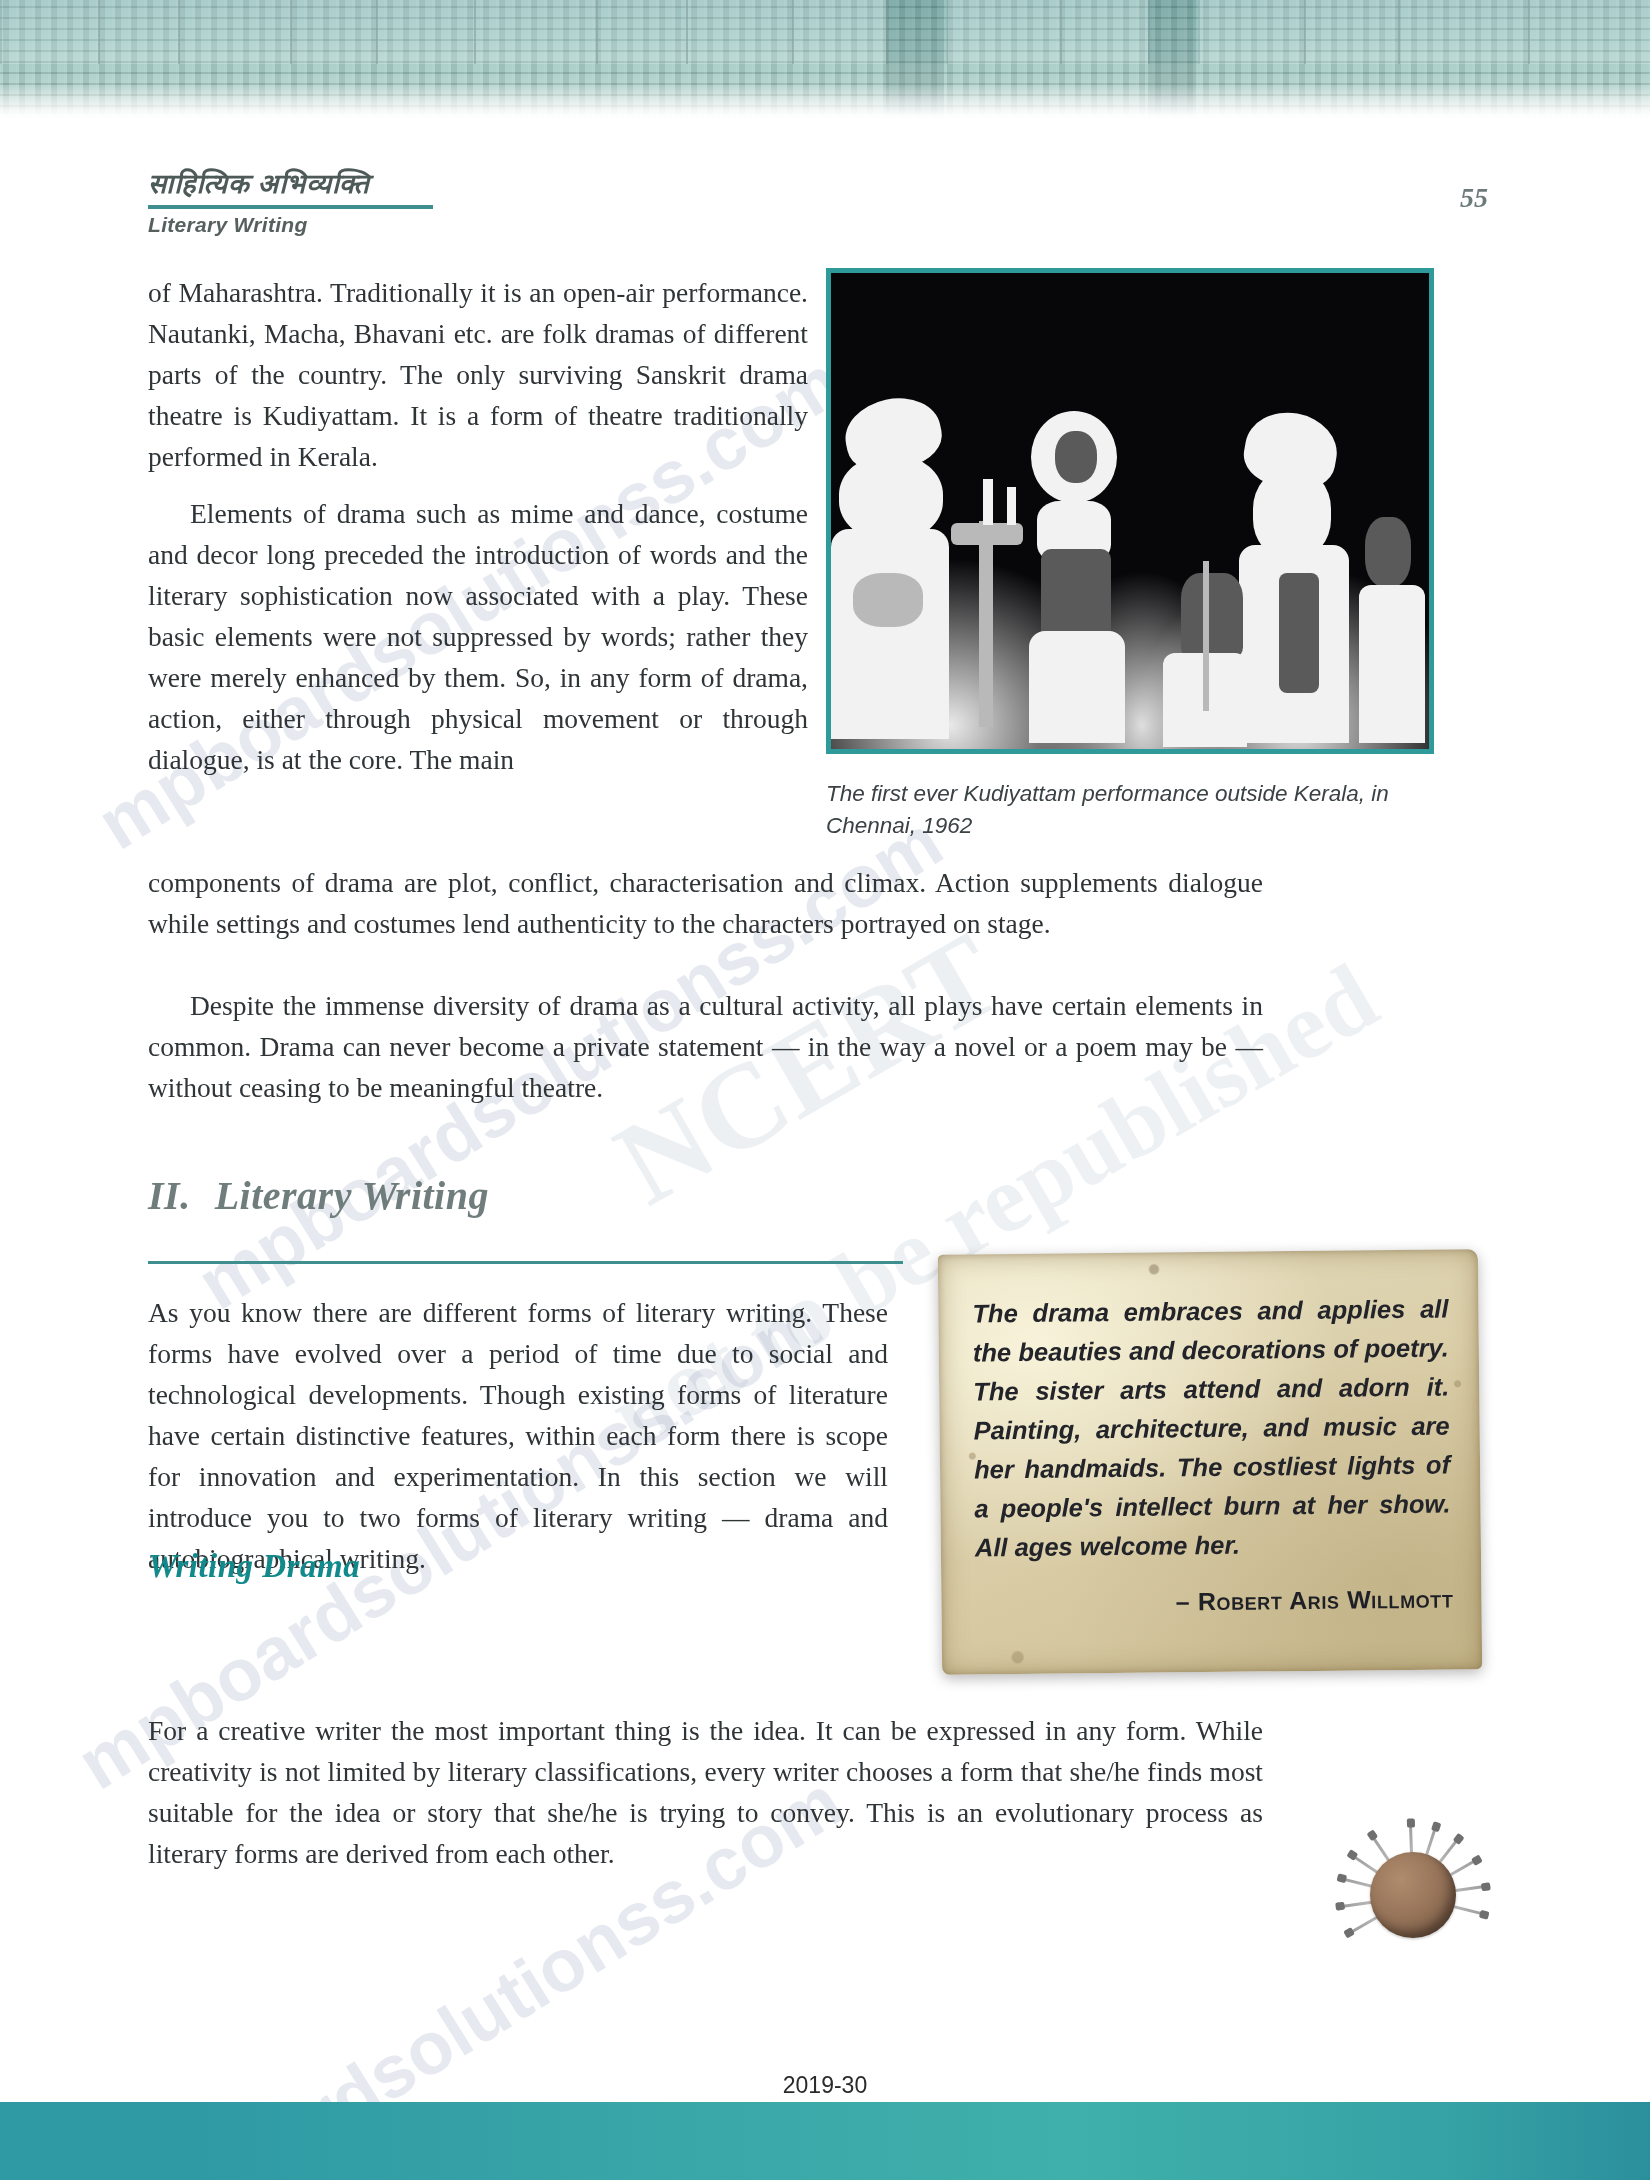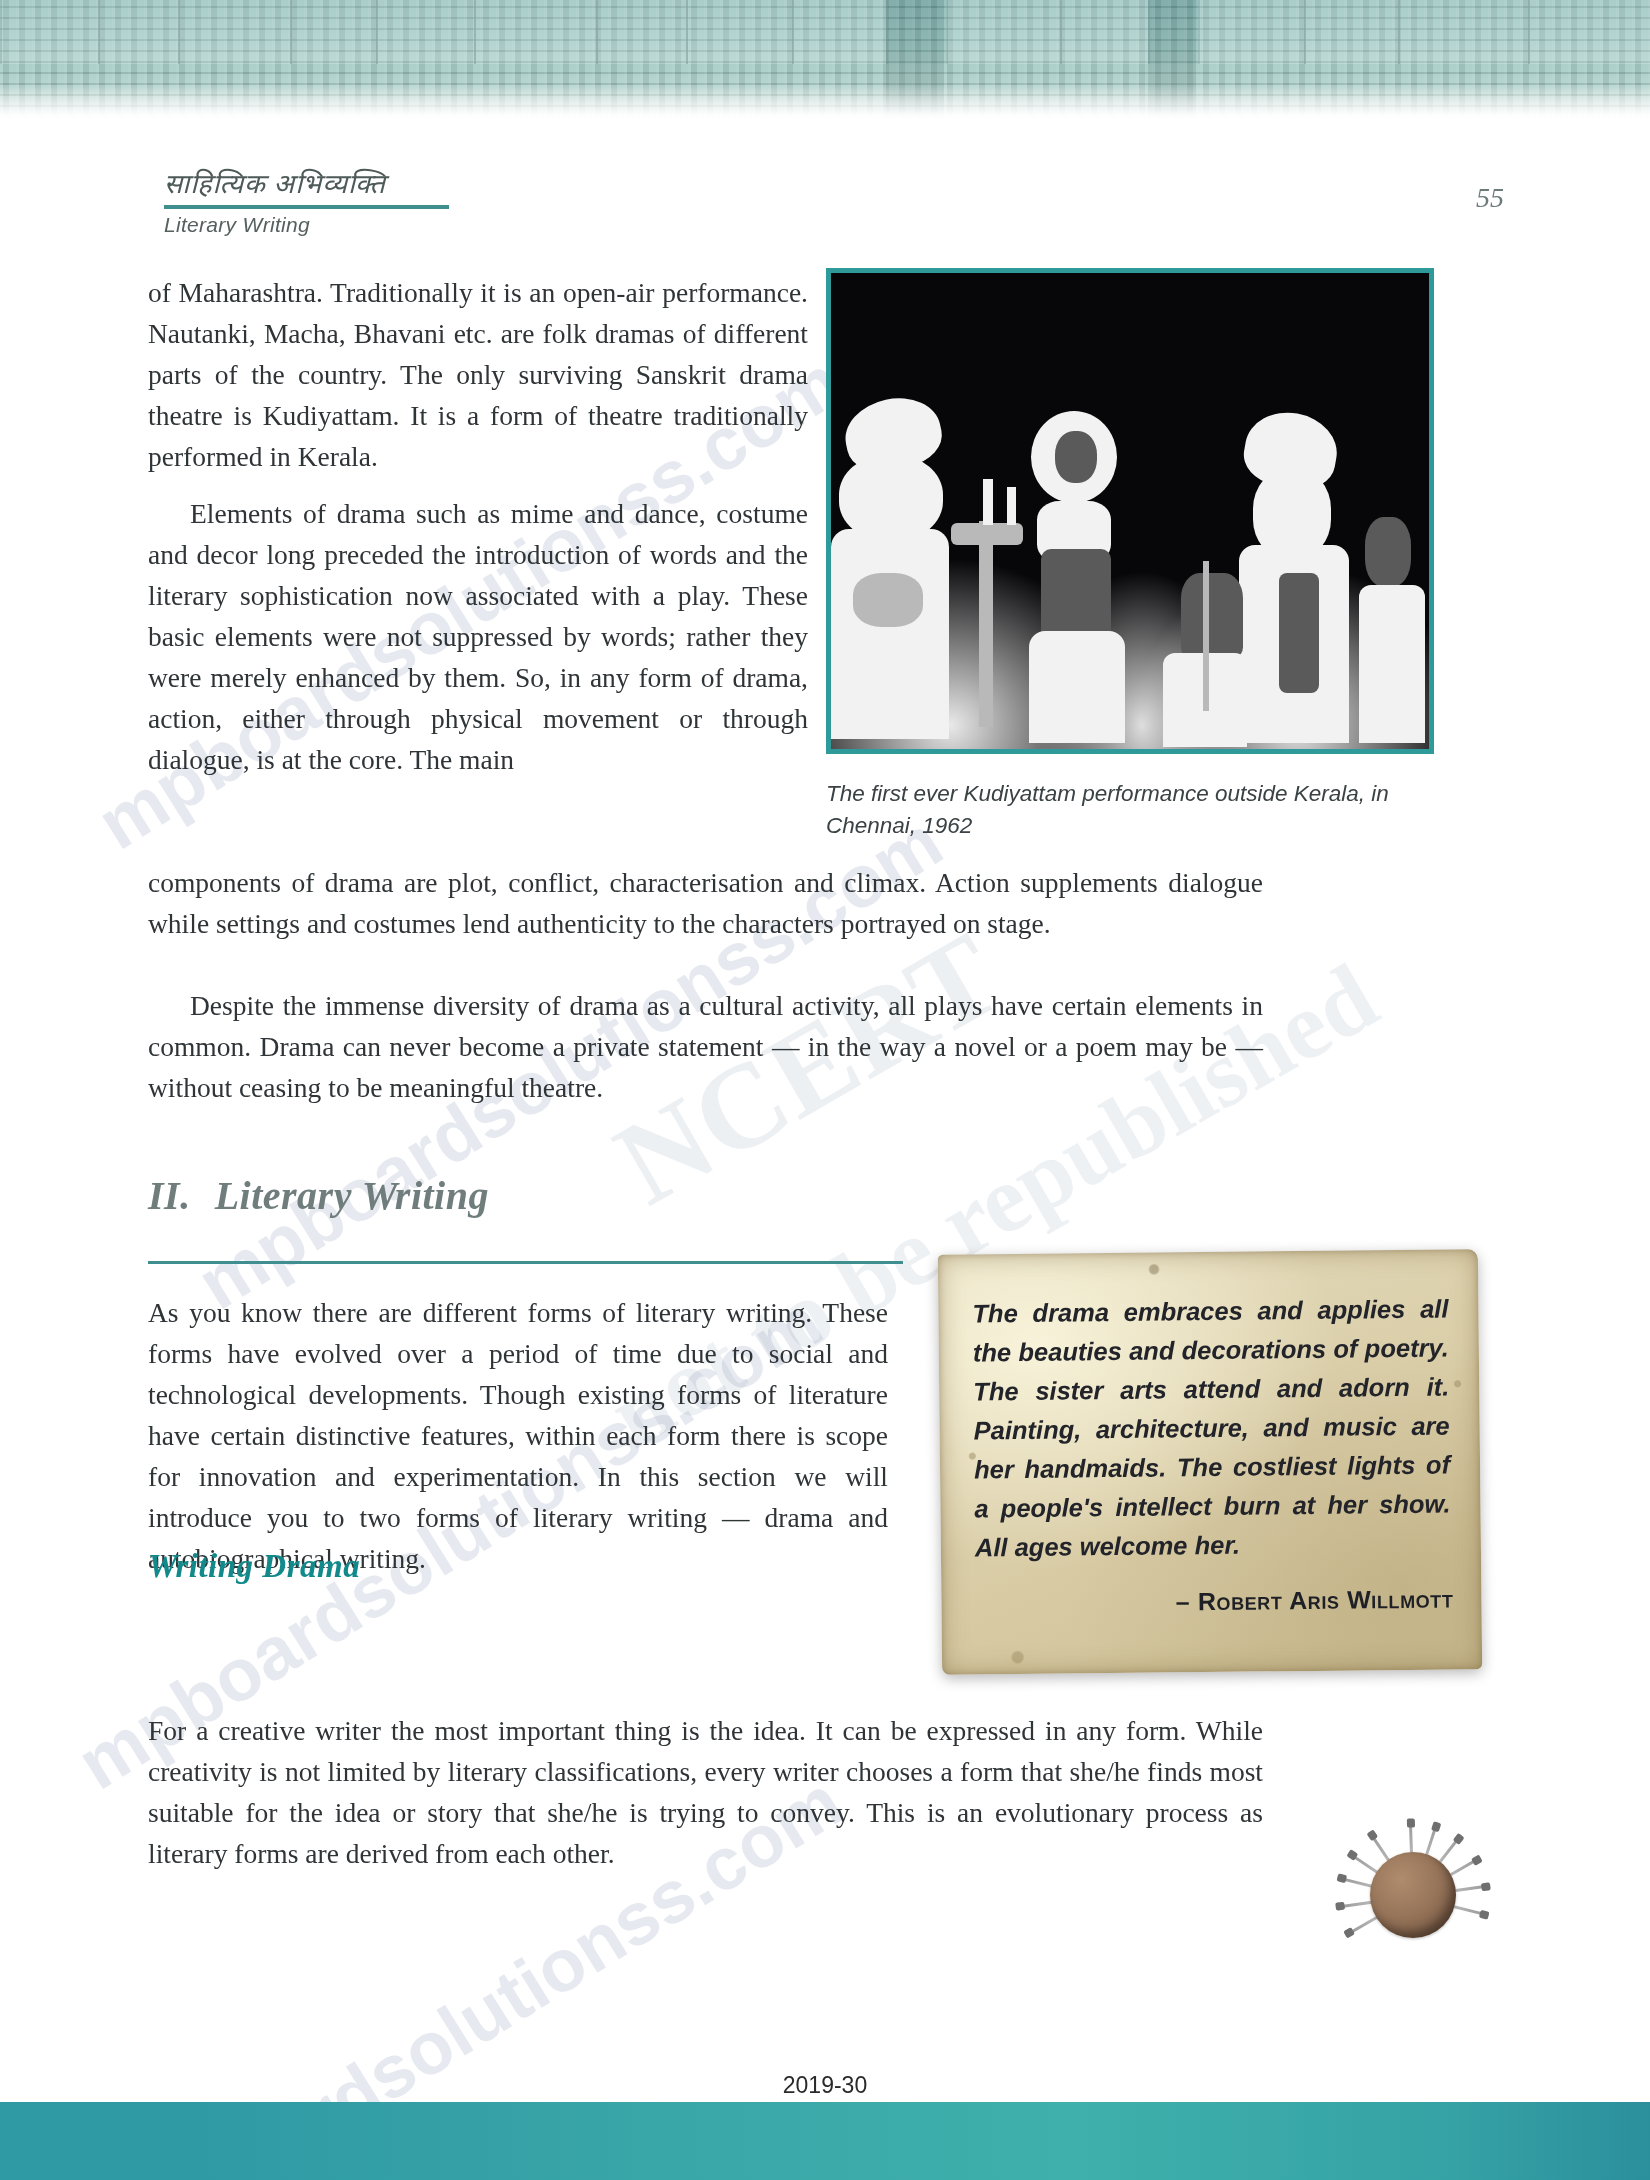--- a/index.html
+++ b/index.html
@@ -63,22 +63,23 @@
     left: 0; bottom: 0;
     width: 1650px;
     height: 78px;
     background: linear-gradient(90deg, #2f9aa4 0%, #2f9aa4 12%, #39a6a8 40%, #3fb0ab 65%, #35a2a5 88%, #2b8f9c 100%);
   }
 
   
   .header {
     position: absolute;
     top: 168px;
-    left: 164px;
+    left: 148px;
     width: 1340px;
+    font-weight: bold;
   }
   .hdr-left {
     display: inline-block;
   }
   .hdr-hindi {
     font-family: "Liberation Serif", serif;
     font-style: italic;
     font-size: 27px;
     color: #4d5a58;
     letter-spacing: 1px;

